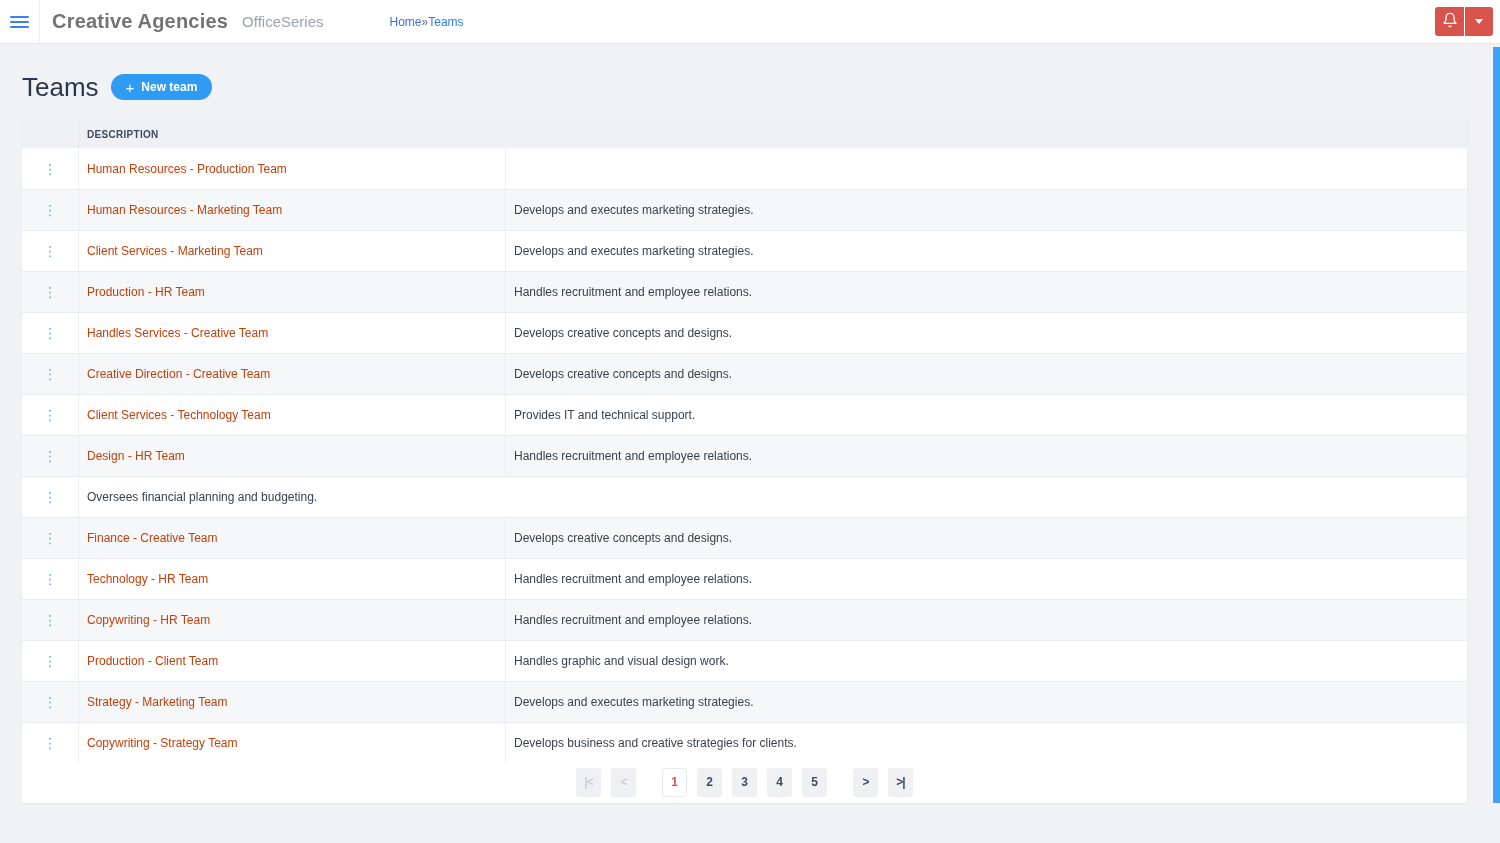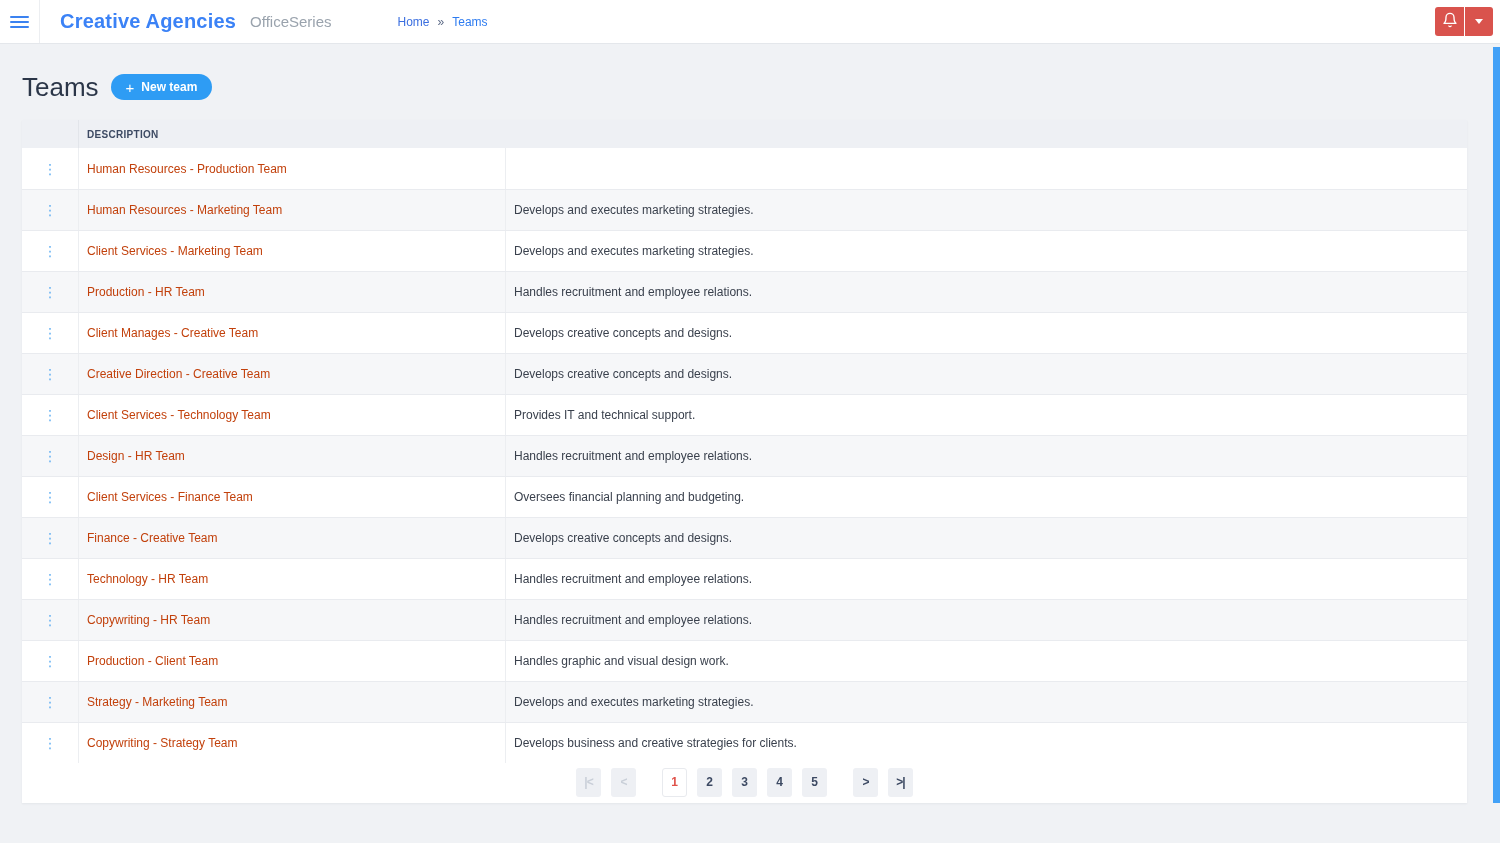--- a/index.html
+++ b/index.html
@@ -16,23 +16,23 @@
   .topbar {
     height:44px; background:#ffffff; border-bottom:1px solid #e4e7eb;
     display:flex; align-items:center; position:relative;
   }
   .hamburger {
     width:40px; height:100%; display:flex; flex-direction:column;
     justify-content:center; align-items:center; gap:3px; cursor:pointer;
     border-right:1px solid #eceef1;
   }
   .hamburger span { display:block; width:19px; height:2px; background:#3b82f0; border-radius:1px; }
-  .brand { font-size:20px; font-weight:bold; color:#3b82f6; margin-left:20px; letter-spacing:0.2px; }
+  .brand { font-size:20px; font-weight:bold; color:#737373; margin-left:12px; letter-spacing:0.2px; }
   .product { font-size:15px; color:#9aa3ad; margin-left:14px; }
-  .breadcrumb { font-size:12px; margin-left:66px; display:flex; align-items:center; gap:8px; }
+  .breadcrumb { font-size:12px; margin-left:66px; display:flex; align-items:center; gap:0; }
   .breadcrumb a { color:#3b6fe0; text-decoration:none; }
   .breadcrumb .sep { color:#5d6b87; font-size:12px; }
   .breadcrumb .current { color:#2d7bf0; }
   .topbar-right { position:absolute; right:7px; top:7px; display:flex; gap:1px; }
   .tb-btn {
     width:29px; height:29px; background:#d9534d; border:none; border-radius:3px;
     display:flex; align-items:center; justify-content:center; cursor:pointer; color:#fff;
   }
   .tb-btn.left { border-top-right-radius:0; border-bottom-right-radius:0; }
   .tb-btn.right { border-top-left-radius:0; border-bottom-left-radius:0; width:28px; }
@@ -177,21 +177,21 @@
     <div class="cell c3">
       <span class="desc">Handles recruitment and employee relations.</span>
     </div>
   </div>
 
   <div class="trow">
     <div class="cell c1">
       <span class="kebab">⋮</span>
     </div>
     <div class="cell c2">
-      <a href="#" class="team-link">Client Manages - Creative Team</a>
+      <a href="#" class="team-link">Handles Services - Creative Team</a>
     </div>
     <div class="cell c3">
       <span class="desc">Develops creative concepts and designs.</span>
     </div>
   </div>
 
   <div class="trow even">
     <div class="cell c1">
       <span class="kebab">⋮</span>
     </div>
@@ -223,23 +223,20 @@
       <a href="#" class="team-link">Design - HR Team</a>
     </div>
     <div class="cell c3">
       <span class="desc">Handles recruitment and employee relations.</span>
     </div>
   </div>
 
   <div class="trow">
     <div class="cell c1">
       <span class="kebab">⋮</span>
-    </div>
-    <div class="cell c2">
-      <a href="#" class="team-link">Client Services - Finance Team</a>
     </div>
     <div class="cell c3">
       <span class="desc">Oversees financial planning and budgeting.</span>
     </div>
   </div>
 
   <div class="trow even">
     <div class="cell c1">
       <span class="kebab">⋮</span>
     </div>

